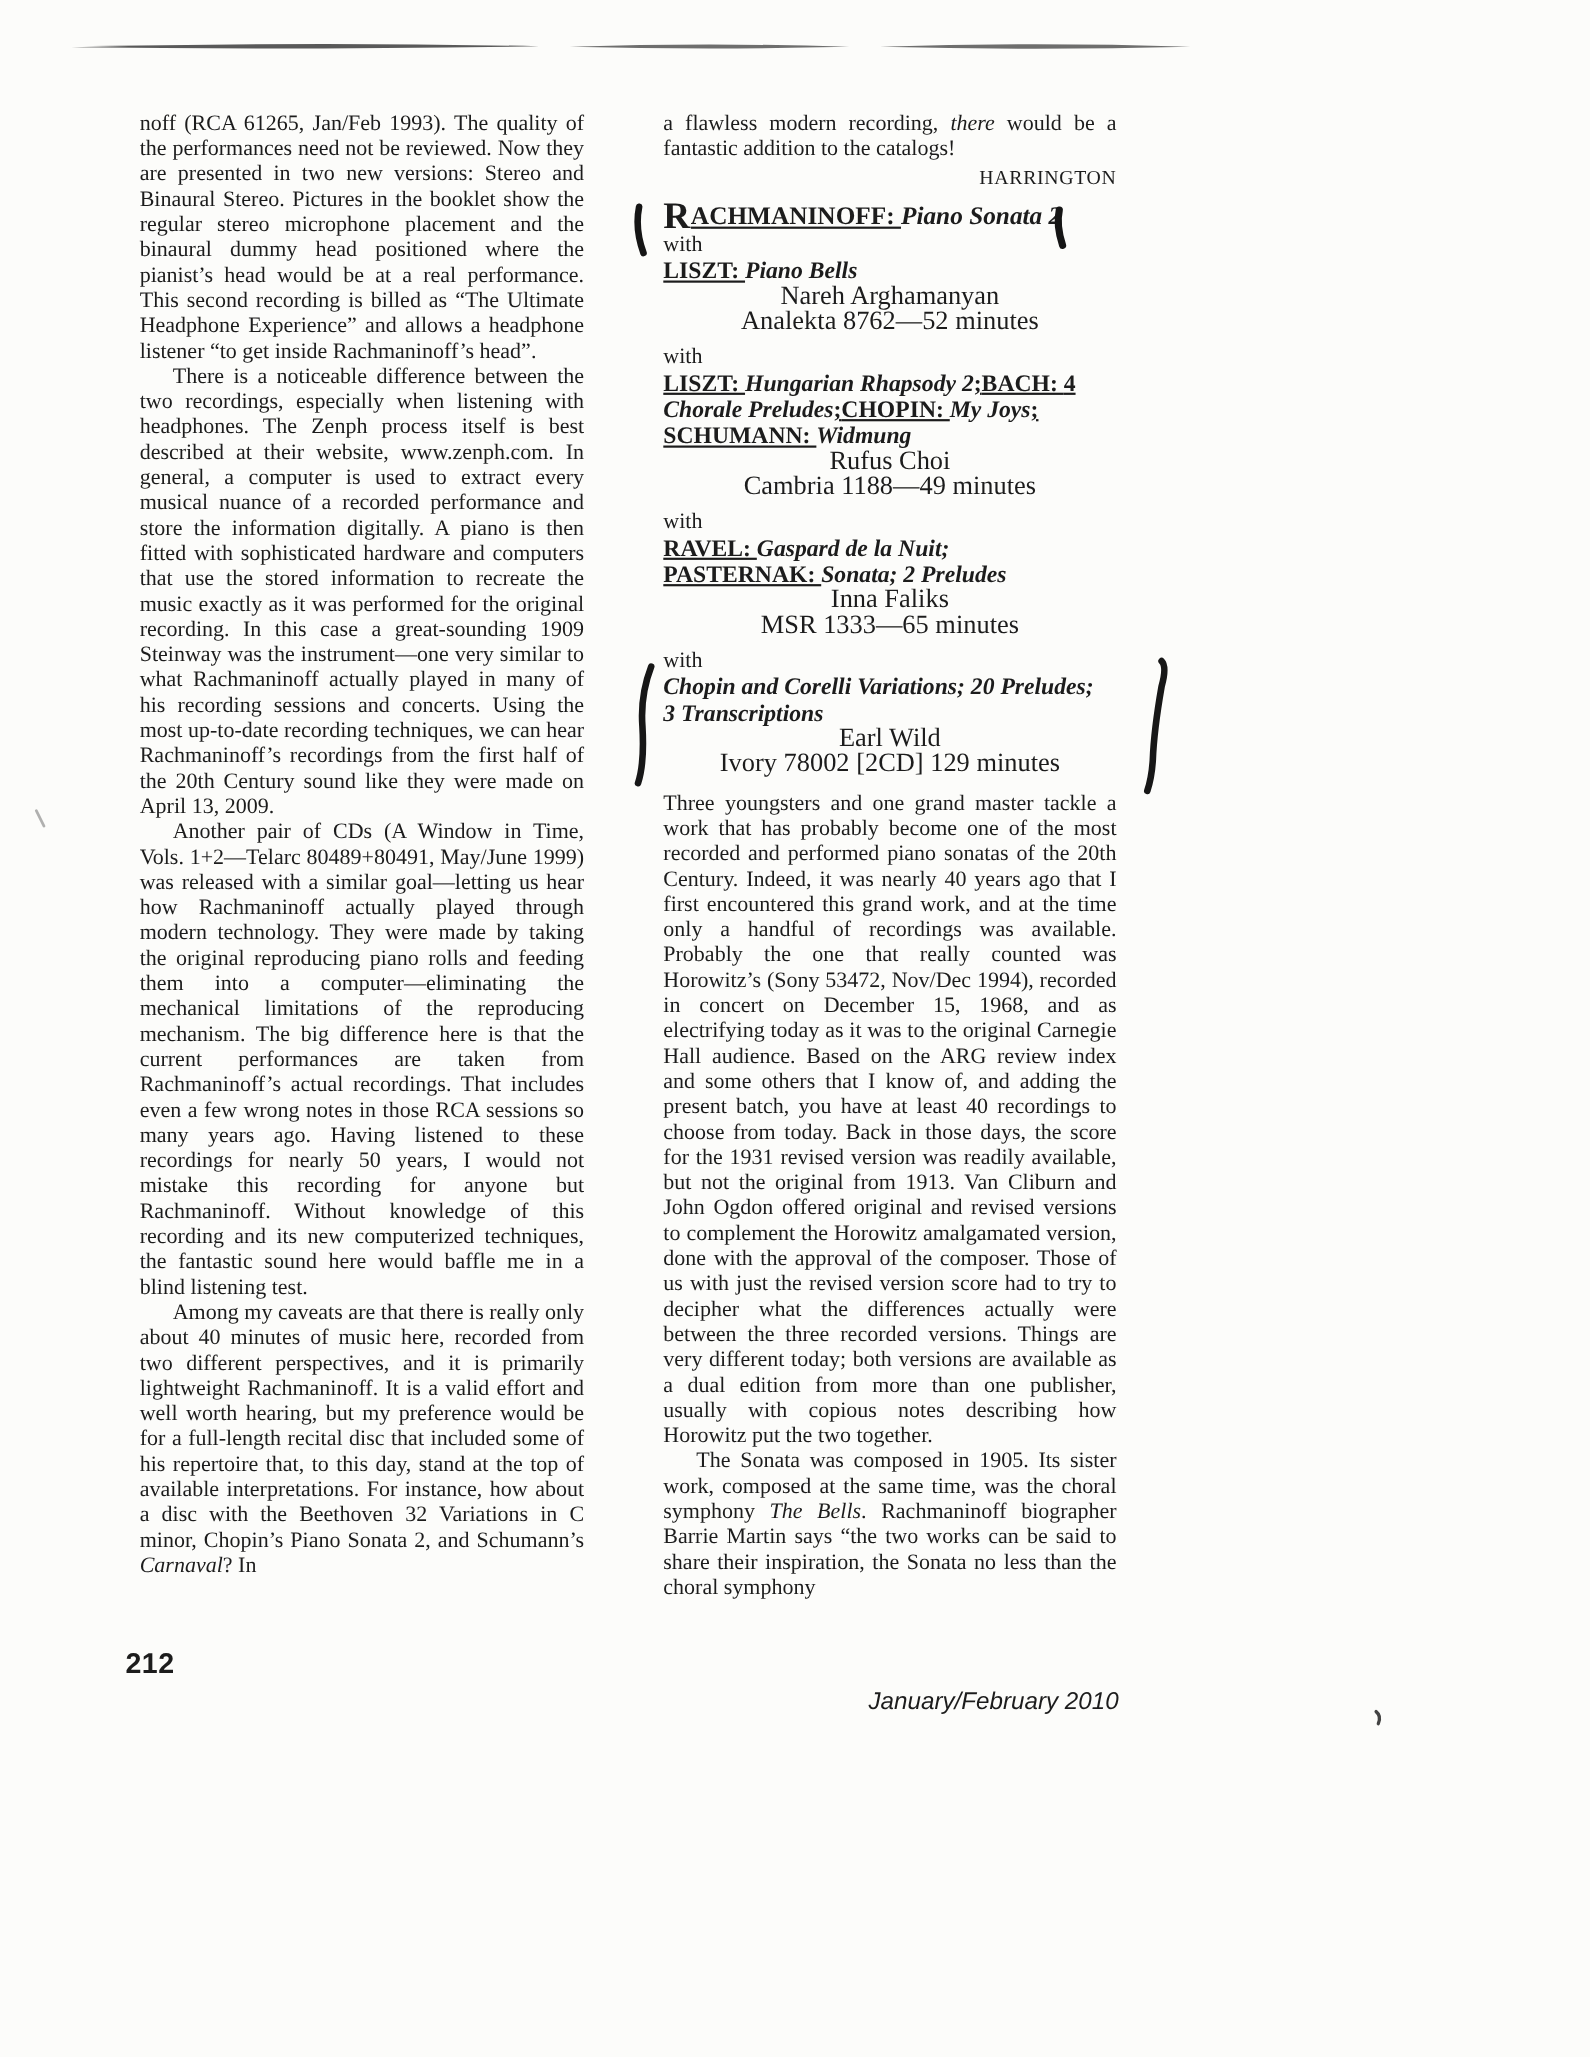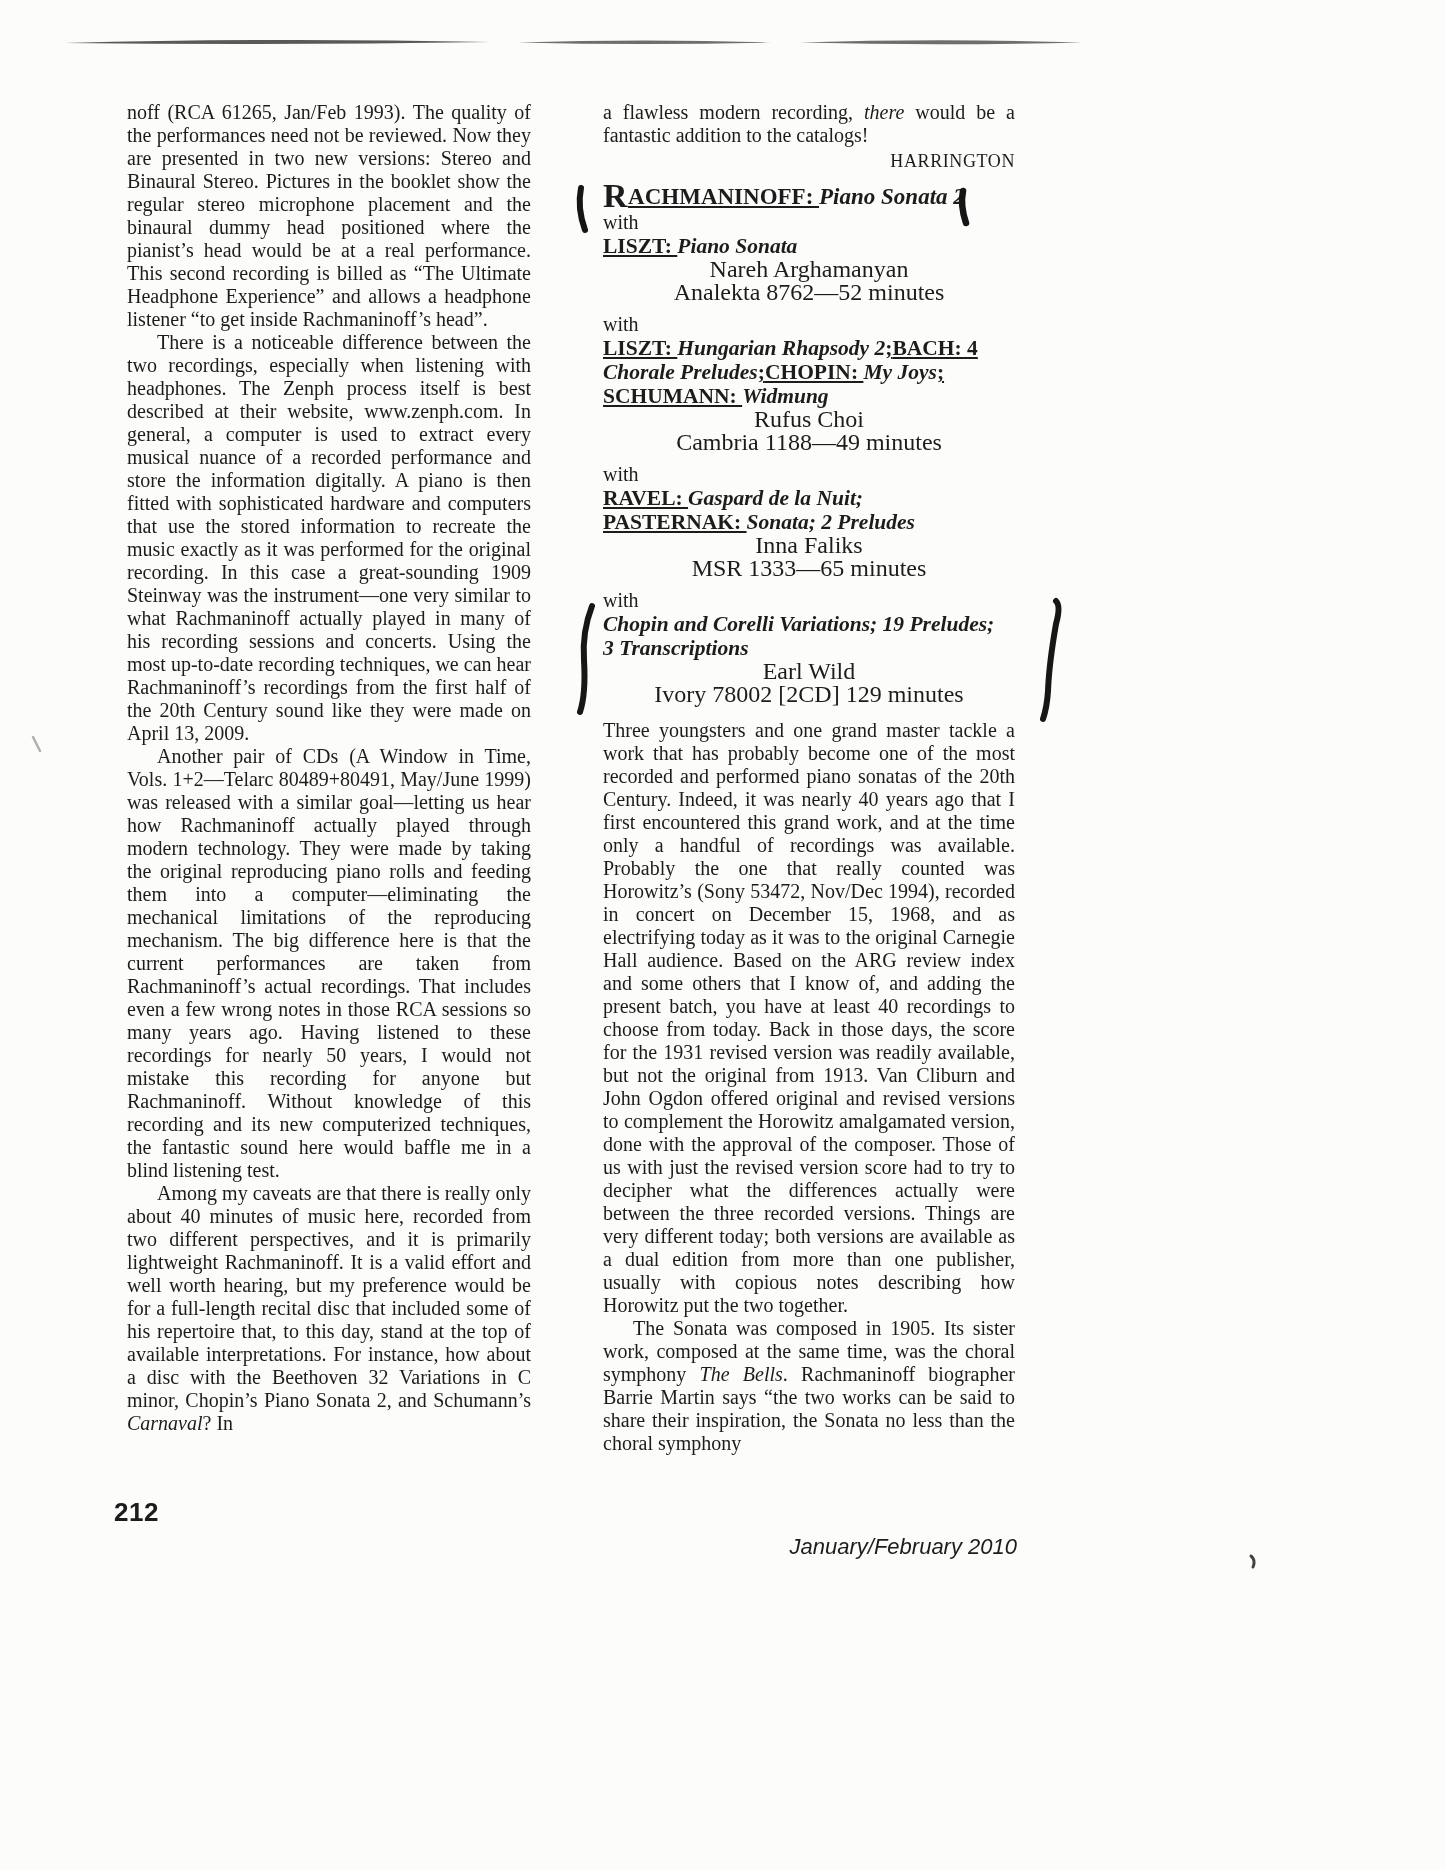--- a/index.html
+++ b/index.html
@@ -49,42 +49,42 @@
     <p class="body-par indent"><span>Among my caveats are that there is really only about 40 minutes of music here, recorded from two different perspectives, and it is primarily lightweight Rachmaninoff. It is a valid effort and well worth hearing, but my preference would be for a full-length recital disc that included some of his repertoire that, to this day, stand at the top of available interpretations. For instance, how about a disc with the Beethoven 32 Variations in C minor, Chopin’s Piano Sonata 2, and Schumann’s </span><span class="s-i">Carnaval</span><span>? In</span></p>
   </div>
 
   <div class="col col-right">
     <p class="body-par"><span>a flawless modern recording, </span><span class="s-i">there</span><span> would be a fantastic addition to the catalogs!</span></p>
     <div class="reviewer">HARRINGTON</div>
 
     <div class="listing" style="margin-top:2px;">
       <div class="main-heading"><span class="s-dc">R</span><span class="s-b">ACHMANINOFF: </span><span class="s-bi">Piano Sonata 2</span></div>
       <div class="with-label">with</div>
-      <div class="listing-heading"><span class="s-b">LISZT: </span><span class="s-bi">Piano Sonata</span></div>
+      <div class="listing-heading"><span class="s-b">LISZT: </span><span class="s-bi">Piano Bells</span></div>
       <div class="centered">Nareh Arghamanyan</div>
       <div class="centered">Analekta 8762—52 minutes</div>
     </div>
 
     <div class="listing">
       <div class="with-label">with</div>
       <div class="listing-heading"><span class="s-b">LISZT: </span><span class="s-bi">Hungarian Rhapsody 2</span><span class="s-b">;</span><span class="s-b">BACH: </span><span class="s-b">4 </span><span class="s-bi">Chorale Preludes</span><span class="s-b">;</span><span class="s-b">CHOPIN: </span><span class="s-bi">My Joys</span><span class="s-b">; </span><span class="s-b">SCHUMANN: </span><span class="s-bi">Widmung</span></div>
       <div class="centered">Rufus Choi</div>
       <div class="centered">Cambria 1188—49 minutes</div>
     </div>
 
     <div class="listing">
       <div class="with-label">with</div>
       <div class="listing-heading"><span class="s-b">RAVEL: </span><span class="s-bi">Gaspard de la Nuit;</span><br><span class="s-b">PASTERNAK: </span><span class="s-bi">Sonata; 2 Preludes</span></div>
       <div class="centered">Inna Faliks</div>
       <div class="centered">MSR 1333—65 minutes</div>
     </div>
 
     <div class="listing">
       <div class="with-label">with</div>
-      <div class="listing-heading"><span class="s-bi">Chopin and Corelli Variations; 19 Preludes;</span><br><span class="s-bi">3 Transcriptions</span></div>
+      <div class="listing-heading"><span class="s-bi">Chopin and Corelli Variations; 20 Preludes;</span><br><span class="s-bi">3 Transcriptions</span></div>
       <div class="centered">Earl Wild</div>
       <div class="centered">Ivory 78002 [2CD] 129 minutes</div>
     </div>
 
     <div class="review-body">
       <p class="body-par"><span>Three youngsters and one grand master tackle a work that has probably become one of the most recorded and performed piano sonatas of the 20th Century. Indeed, it was nearly 40 years ago that I first encountered this grand work, and at the time only a handful of recordings was available. Probably the one that really counted was Horowitz’s (Sony 53472, Nov/Dec 1994), recorded in concert on December 15, 1968, and as electrifying today as it was to the original Carnegie Hall audience. Based on the ARG review index and some others that I know of, and adding the present batch, you have at least 40 recordings to choose from today. Back in those days, the score for the 1931 revised version was readily available, but not the original from 1913. Van Cliburn and John Ogdon offered original and revised versions to complement the Horowitz amalgamated version, done with the approval of the composer. Those of us with just the revised version score had to try to decipher what the differences actually were between the three recorded versions. Things are very different today; both versions are available as a dual edition from more than one publisher, usually with copious notes describing how Horowitz put the two together.</span></p>
       <p class="body-par indent"><span>The Sonata was composed in 1905. Its sister work, composed at the same time, was the choral symphony </span><span class="s-i">The Bells</span><span>. Rachmaninoff biographer Barrie Martin says “the two works can be said to share their inspiration, the Sonata no less than the choral symphony</span></p>
     </div>
   </div>
 

